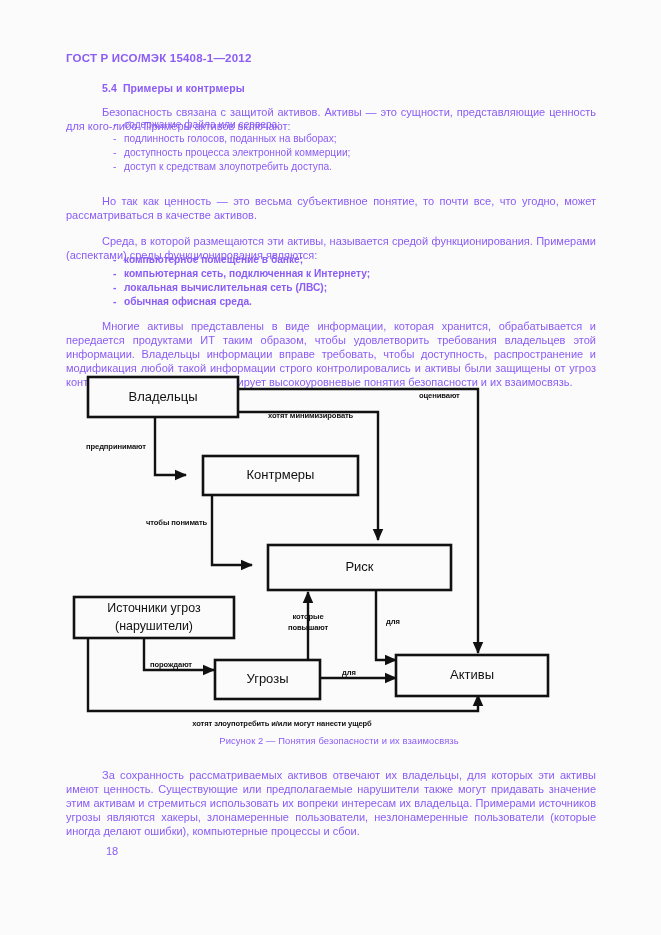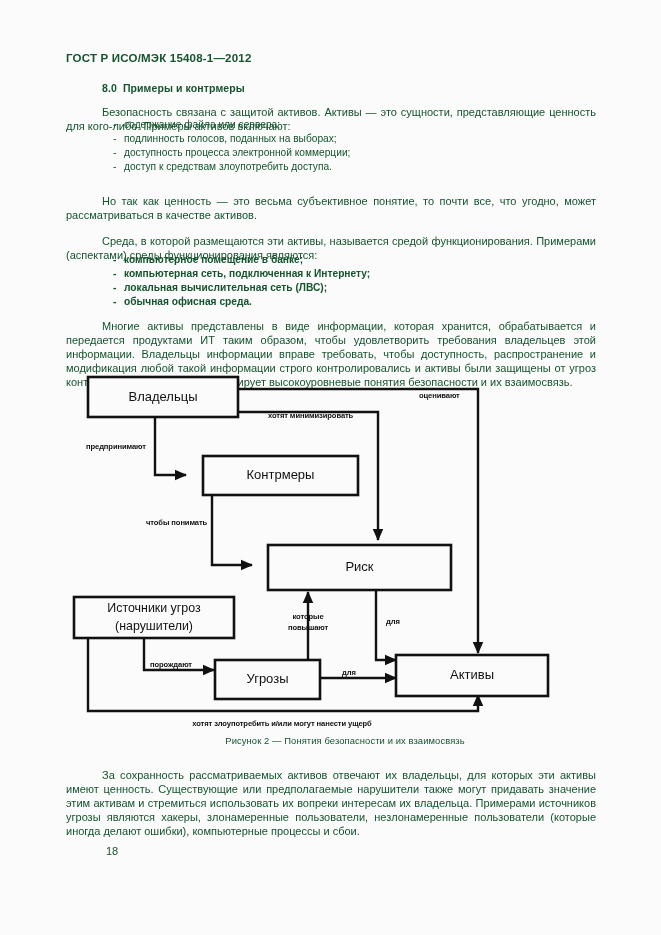--- a/index.html
+++ b/index.html
@@ -7,21 +7,21 @@
     margin: 0;
     padding: 0;
     background: #ffffff;
   }
   .page {
     position: relative;
     width: 661px;
     height: 935px;
     background: #fbfbfb;
     font-family: "Liberation Sans", sans-serif;
-    color: #14532d;
+    color: #8b5cf6;
     overflow: hidden;
     box-sizing: border-box;
   }
 
   
   .running-head {
     position: absolute;
     top: 52px;
     left: 66px;
     font-size: 11.5px;
@@ -85,21 +85,21 @@
   }
   .diagram {
     position: absolute;
     left: 0;
     top: 0;
     width: 530px;
     height: 360px;
   }
   .fig-caption {
     position: absolute;
-    left: 14px;
+    left: 8px;
     top: 365px;
     width: 530px;
     text-align: center;
     font-size: 9.4px;
     letter-spacing: 0.1px;
   }
 
   .node-label {
     font-size: 13px;
     fill: #111111;
@@ -137,21 +137,21 @@
 </style>
 </head>
 <body>
 
 <div class="page">
 
   <div class="running-head">ГОСТ Р ИСО/МЭК 15408-1—2012</div>
 
   <div class="col" style="top:82px;">
     <div class="clause-title">
-      <span class="num">8.0</span><span>Примеры и контрмеры</span>
+      <span class="num">5.4</span><span>Примеры и контрмеры</span>
     </div>
   </div>
 
   <div class="col" style="top:105px;">
     <p class="body">Безопасность связана с защитой активов. Активы — это сущности, представляющие ценность для кого-либо. Примеры активов включают:</p>
   </div>
 
   <div class="col" style="top:118px;">
     <ul class="dashlist">
       <li>содержание файла или сервера;</li>

